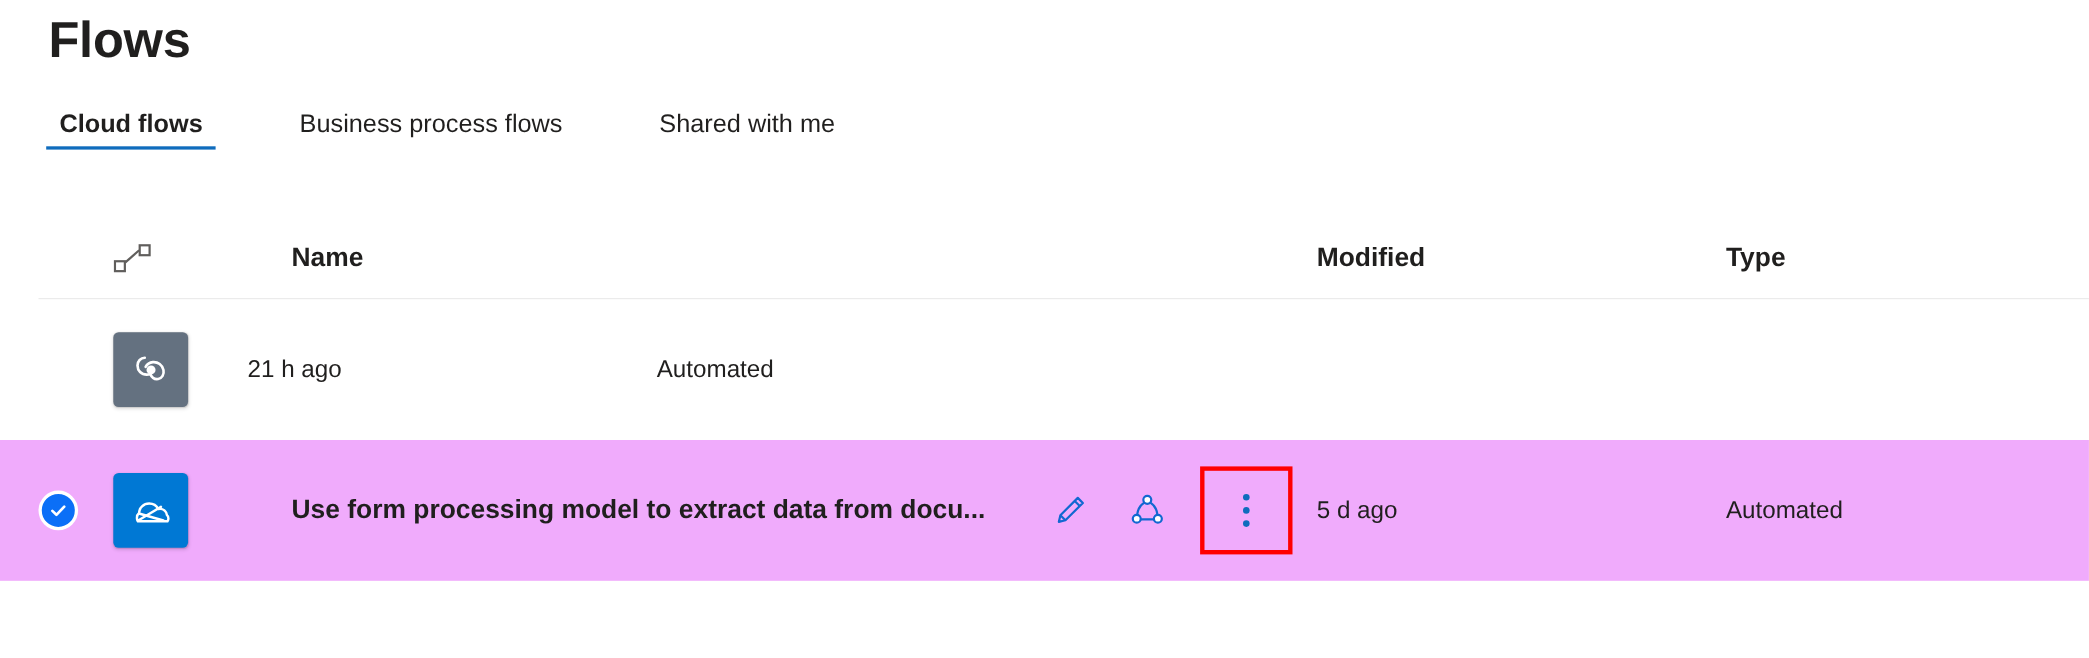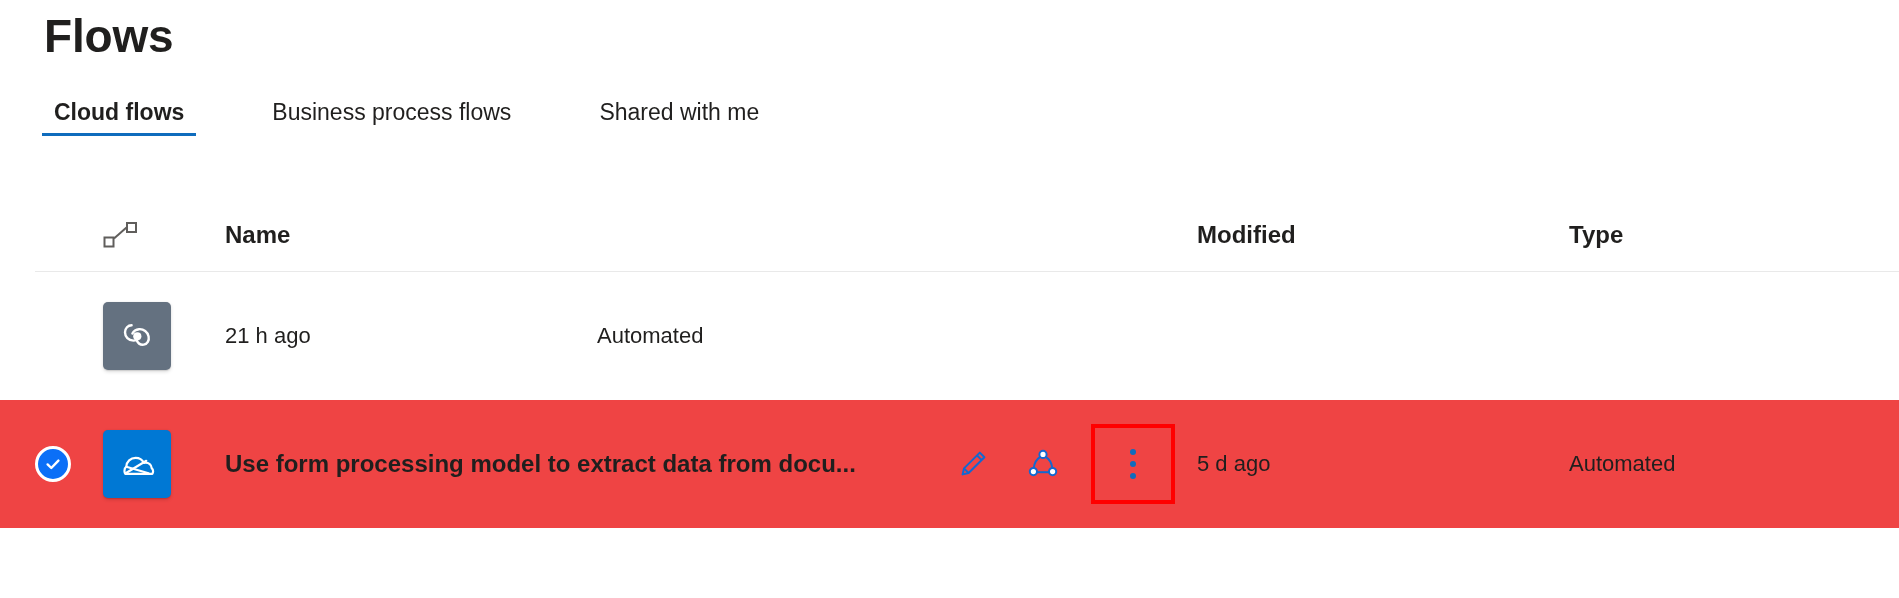--- a/index.html
+++ b/index.html
@@ -80,41 +80,42 @@
   .head-row {
     height: 74px;
     border-bottom: 1px solid #e9e9e9;
     margin-left: 35px;
     padding-left: 0;
   }
   .data-row {
     height: 128px;
   }
   .data-row.selected {
-    background: #ef4444;
+    background: #f0abfc;
   }
 
   .col-check {
     width: 68px;
     flex: 0 0 68px;
     display: flex;
     align-items: center;
     justify-content: flex-start;
   }
   .col-icon {
     width: 122px;
     flex: 0 0 122px;
     display: flex;
     align-items: center;
   }
   .col-name {
     flex: 1 1 auto;
     min-width: 0;
     display: flex;
     padding-right: 10px;
+    margin-left: 40px;
   }
   .col-modified {
     width: 372px;
     flex: 0 0 372px;
     display: flex;
     align-items: center;
   }
   .col-type {
     width: 330px;
     flex: 0 0 330px;

